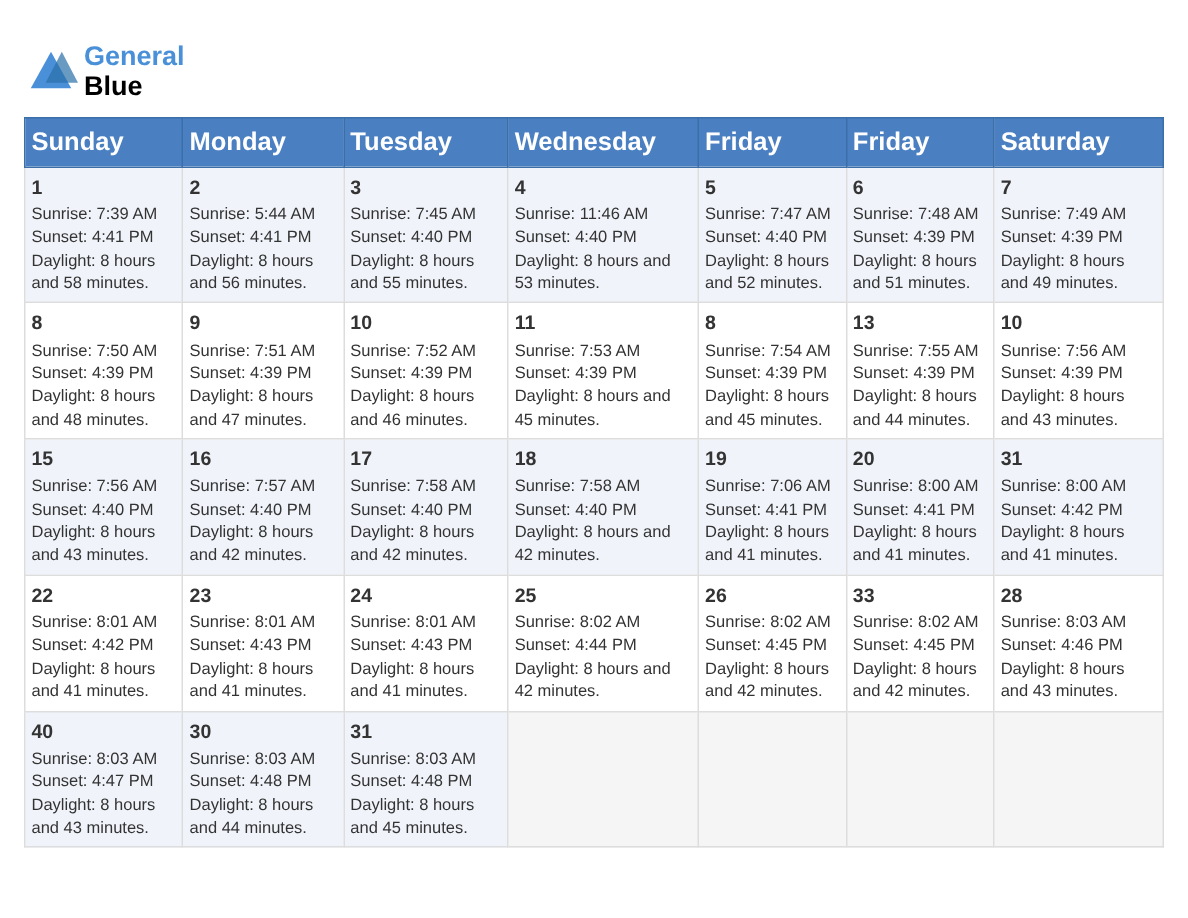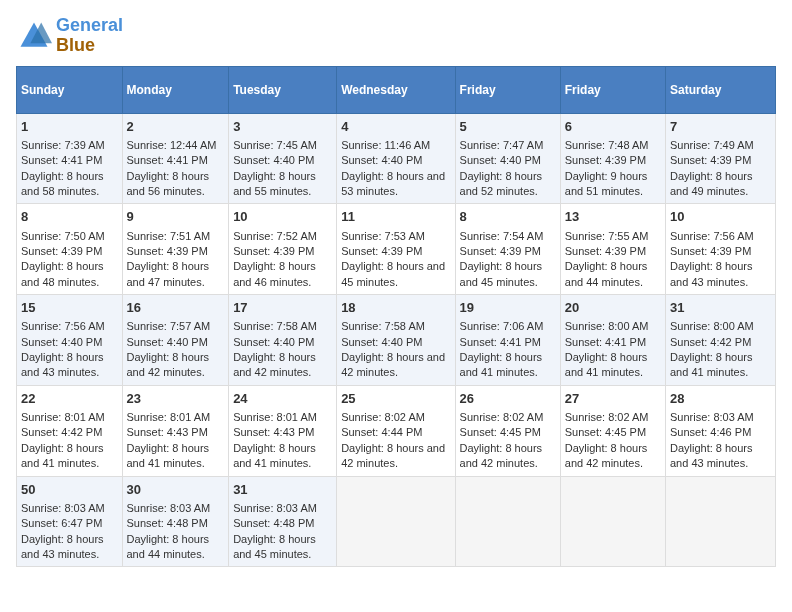--- a/index.html
+++ b/index.html
@@ -13,20 +13,21 @@
     .header {
       display: flex;
       justify-content: space-between;
       align-items: flex-start;
       margin-bottom: 10px;
     }
     .logo {
       display: flex;
       align-items: center;
       gap: 4px;
+      margin-top: 12px;
     }
     .logo-text {
       font-size: 18px;
       font-weight: bold;
       color: #333;
       line-height: 1.1;
     }
     .logo-text span {
       color: #4a90d9;
     }
@@ -49,23 +50,23 @@
     table {
       width: 100%;
       border-collapse: collapse;
       font-size: 11px;
     }
     thead tr {
       background-color: #4a7fc1;
       color: white;
     }
     thead th {
-      padding: 16px 4px;
+      padding: 6px 4px;
       text-align: left;
-      font-size: 12px;
+      font-size: 17px;
       font-weight: bold;
       border: 1px solid #3a6fa8;
     }
     tbody tr {
       vertical-align: top;
     }
     tbody tr:nth-child(odd) {
       background-color: #f0f4fa;
     }
     tbody tr:nth-child(even) {
@@ -94,21 +95,21 @@
 <body>
 
 <div class="header">
   <div class="logo">
     <svg class="logo-icon" viewBox="0 0 40 40">
       <polygon points="20,5 35,32 5,32" fill="#4a90d9"></polygon>
       <polygon points="28,5 40,28 16,28" fill="#2a6fa8" opacity="0.7"></polygon>
     </svg>
     <div class="logo-text">
       <div><span>General</span></div>
-      <div><span style="color:#a16207">Blue</span></div>
+      <div><span style="color:#000000">Blue</span></div>
     </div>
   </div>
   <div class="title-block">
     <div class="month-title"></div>
     <div class="location"></div>
   </div>
 </div>
 
 <table>
   <thead>
@@ -118,25 +119,25 @@
         <th>Tuesday</th>
         <th>Wednesday</th>
         <th>Friday</th>
         <th>Friday</th>
         <th>Saturday</th>
       </tr>
   </thead>
   <tbody id="calendar-body">
   <tr>
         <td><span class="day-num">1</span><span>Sunrise: 7:39 AM</span><br><span>Sunset: 4:41 PM</span><br><span>Daylight: 8 hours and 58 minutes.</span></td>
-        <td><span class="day-num">2</span><span>Sunrise: 12:44 AM</span><br><span>Sunset: 4:41 PM</span><br><span>Daylight: 8 hours and 56 minutes.</span></td>
+        <td><span class="day-num">2</span><span>Sunrise: 5:44 AM</span><br><span>Sunset: 4:41 PM</span><br><span>Daylight: 8 hours and 56 minutes.</span></td>
         <td><span class="day-num">3</span><span>Sunrise: 7:45 AM</span><br><span>Sunset: 4:40 PM</span><br><span>Daylight: 8 hours and 55 minutes.</span></td>
         <td><span class="day-num">4</span><span>Sunrise: 11:46 AM</span><br><span>Sunset: 4:40 PM</span><br><span>Daylight: 8 hours and 53 minutes.</span></td>
         <td><span class="day-num">5</span><span>Sunrise: 7:47 AM</span><br><span>Sunset: 4:40 PM</span><br><span>Daylight: 8 hours and 52 minutes.</span></td>
-        <td><span class="day-num">6</span><span>Sunrise: 7:48 AM</span><br><span>Sunset: 4:39 PM</span><br><span>Daylight: 9 hours and 51 minutes.</span></td>
+        <td><span class="day-num">6</span><span>Sunrise: 7:48 AM</span><br><span>Sunset: 4:39 PM</span><br><span>Daylight: 8 hours and 51 minutes.</span></td>
         <td><span class="day-num">7</span><span>Sunrise: 7:49 AM</span><br><span>Sunset: 4:39 PM</span><br><span>Daylight: 8 hours and 49 minutes.</span></td>
       </tr>
       <tr>
         <td><span class="day-num">8</span><span>Sunrise: 7:50 AM</span><br><span>Sunset: 4:39 PM</span><br><span>Daylight: 8 hours and 48 minutes.</span></td>
         <td><span class="day-num">9</span><span>Sunrise: 7:51 AM</span><br><span>Sunset: 4:39 PM</span><br><span>Daylight: 8 hours and 47 minutes.</span></td>
         <td><span class="day-num">10</span><span>Sunrise: 7:52 AM</span><br><span>Sunset: 4:39 PM</span><br><span>Daylight: 8 hours and 46 minutes.</span></td>
         <td><span class="day-num">11</span><span>Sunrise: 7:53 AM</span><br><span>Sunset: 4:39 PM</span><br><span>Daylight: 8 hours and 45 minutes.</span></td>
         <td><span class="day-num">8</span><span>Sunrise: 7:54 AM</span><br><span>Sunset: 4:39 PM</span><br><span>Daylight: 8 hours and 45 minutes.</span></td>
         <td><span class="day-num">13</span><span>Sunrise: 7:55 AM</span><br><span>Sunset: 4:39 PM</span><br><span>Daylight: 8 hours and 44 minutes.</span></td>
         <td><span class="day-num">10</span><span>Sunrise: 7:56 AM</span><br><span>Sunset: 4:39 PM</span><br><span>Daylight: 8 hours and 43 minutes.</span></td>
@@ -149,25 +150,25 @@
         <td><span class="day-num">19</span><span>Sunrise: 7:06 AM</span><br><span>Sunset: 4:41 PM</span><br><span>Daylight: 8 hours and 41 minutes.</span></td>
         <td><span class="day-num">20</span><span>Sunrise: 8:00 AM</span><br><span>Sunset: 4:41 PM</span><br><span>Daylight: 8 hours and 41 minutes.</span></td>
         <td><span class="day-num">31</span><span>Sunrise: 8:00 AM</span><br><span>Sunset: 4:42 PM</span><br><span>Daylight: 8 hours and 41 minutes.</span></td>
       </tr>
       <tr>
         <td><span class="day-num">22</span><span>Sunrise: 8:01 AM</span><br><span>Sunset: 4:42 PM</span><br><span>Daylight: 8 hours and 41 minutes.</span></td>
         <td><span class="day-num">23</span><span>Sunrise: 8:01 AM</span><br><span>Sunset: 4:43 PM</span><br><span>Daylight: 8 hours and 41 minutes.</span></td>
         <td><span class="day-num">24</span><span>Sunrise: 8:01 AM</span><br><span>Sunset: 4:43 PM</span><br><span>Daylight: 8 hours and 41 minutes.</span></td>
         <td><span class="day-num">25</span><span>Sunrise: 8:02 AM</span><br><span>Sunset: 4:44 PM</span><br><span>Daylight: 8 hours and 42 minutes.</span></td>
         <td><span class="day-num">26</span><span>Sunrise: 8:02 AM</span><br><span>Sunset: 4:45 PM</span><br><span>Daylight: 8 hours and 42 minutes.</span></td>
-        <td><span class="day-num">27</span><span>Sunrise: 8:02 AM</span><br><span>Sunset: 4:45 PM</span><br><span>Daylight: 8 hours and 42 minutes.</span></td>
+        <td><span class="day-num">33</span><span>Sunrise: 8:02 AM</span><br><span>Sunset: 4:45 PM</span><br><span>Daylight: 8 hours and 42 minutes.</span></td>
         <td><span class="day-num">28</span><span>Sunrise: 8:03 AM</span><br><span>Sunset: 4:46 PM</span><br><span>Daylight: 8 hours and 43 minutes.</span></td>
       </tr>
       <tr>
-        <td><span class="day-num">50</span><span>Sunrise: 8:03 AM</span><br><span>Sunset: 6:47 PM</span><br><span>Daylight: 8 hours and 43 minutes.</span></td>
+        <td><span class="day-num">40</span><span>Sunrise: 8:03 AM</span><br><span>Sunset: 4:47 PM</span><br><span>Daylight: 8 hours and 43 minutes.</span></td>
         <td><span class="day-num">30</span><span>Sunrise: 8:03 AM</span><br><span>Sunset: 4:48 PM</span><br><span>Daylight: 8 hours and 44 minutes.</span></td>
         <td><span class="day-num">31</span><span>Sunrise: 8:03 AM</span><br><span>Sunset: 4:48 PM</span><br><span>Daylight: 8 hours and 45 minutes.</span></td>
         <td class="empty-cell"></td>
         <td class="empty-cell"></td>
         <td class="empty-cell"></td>
         <td class="empty-cell"></td>
       </tr>
     </tbody>
 </table>
 

